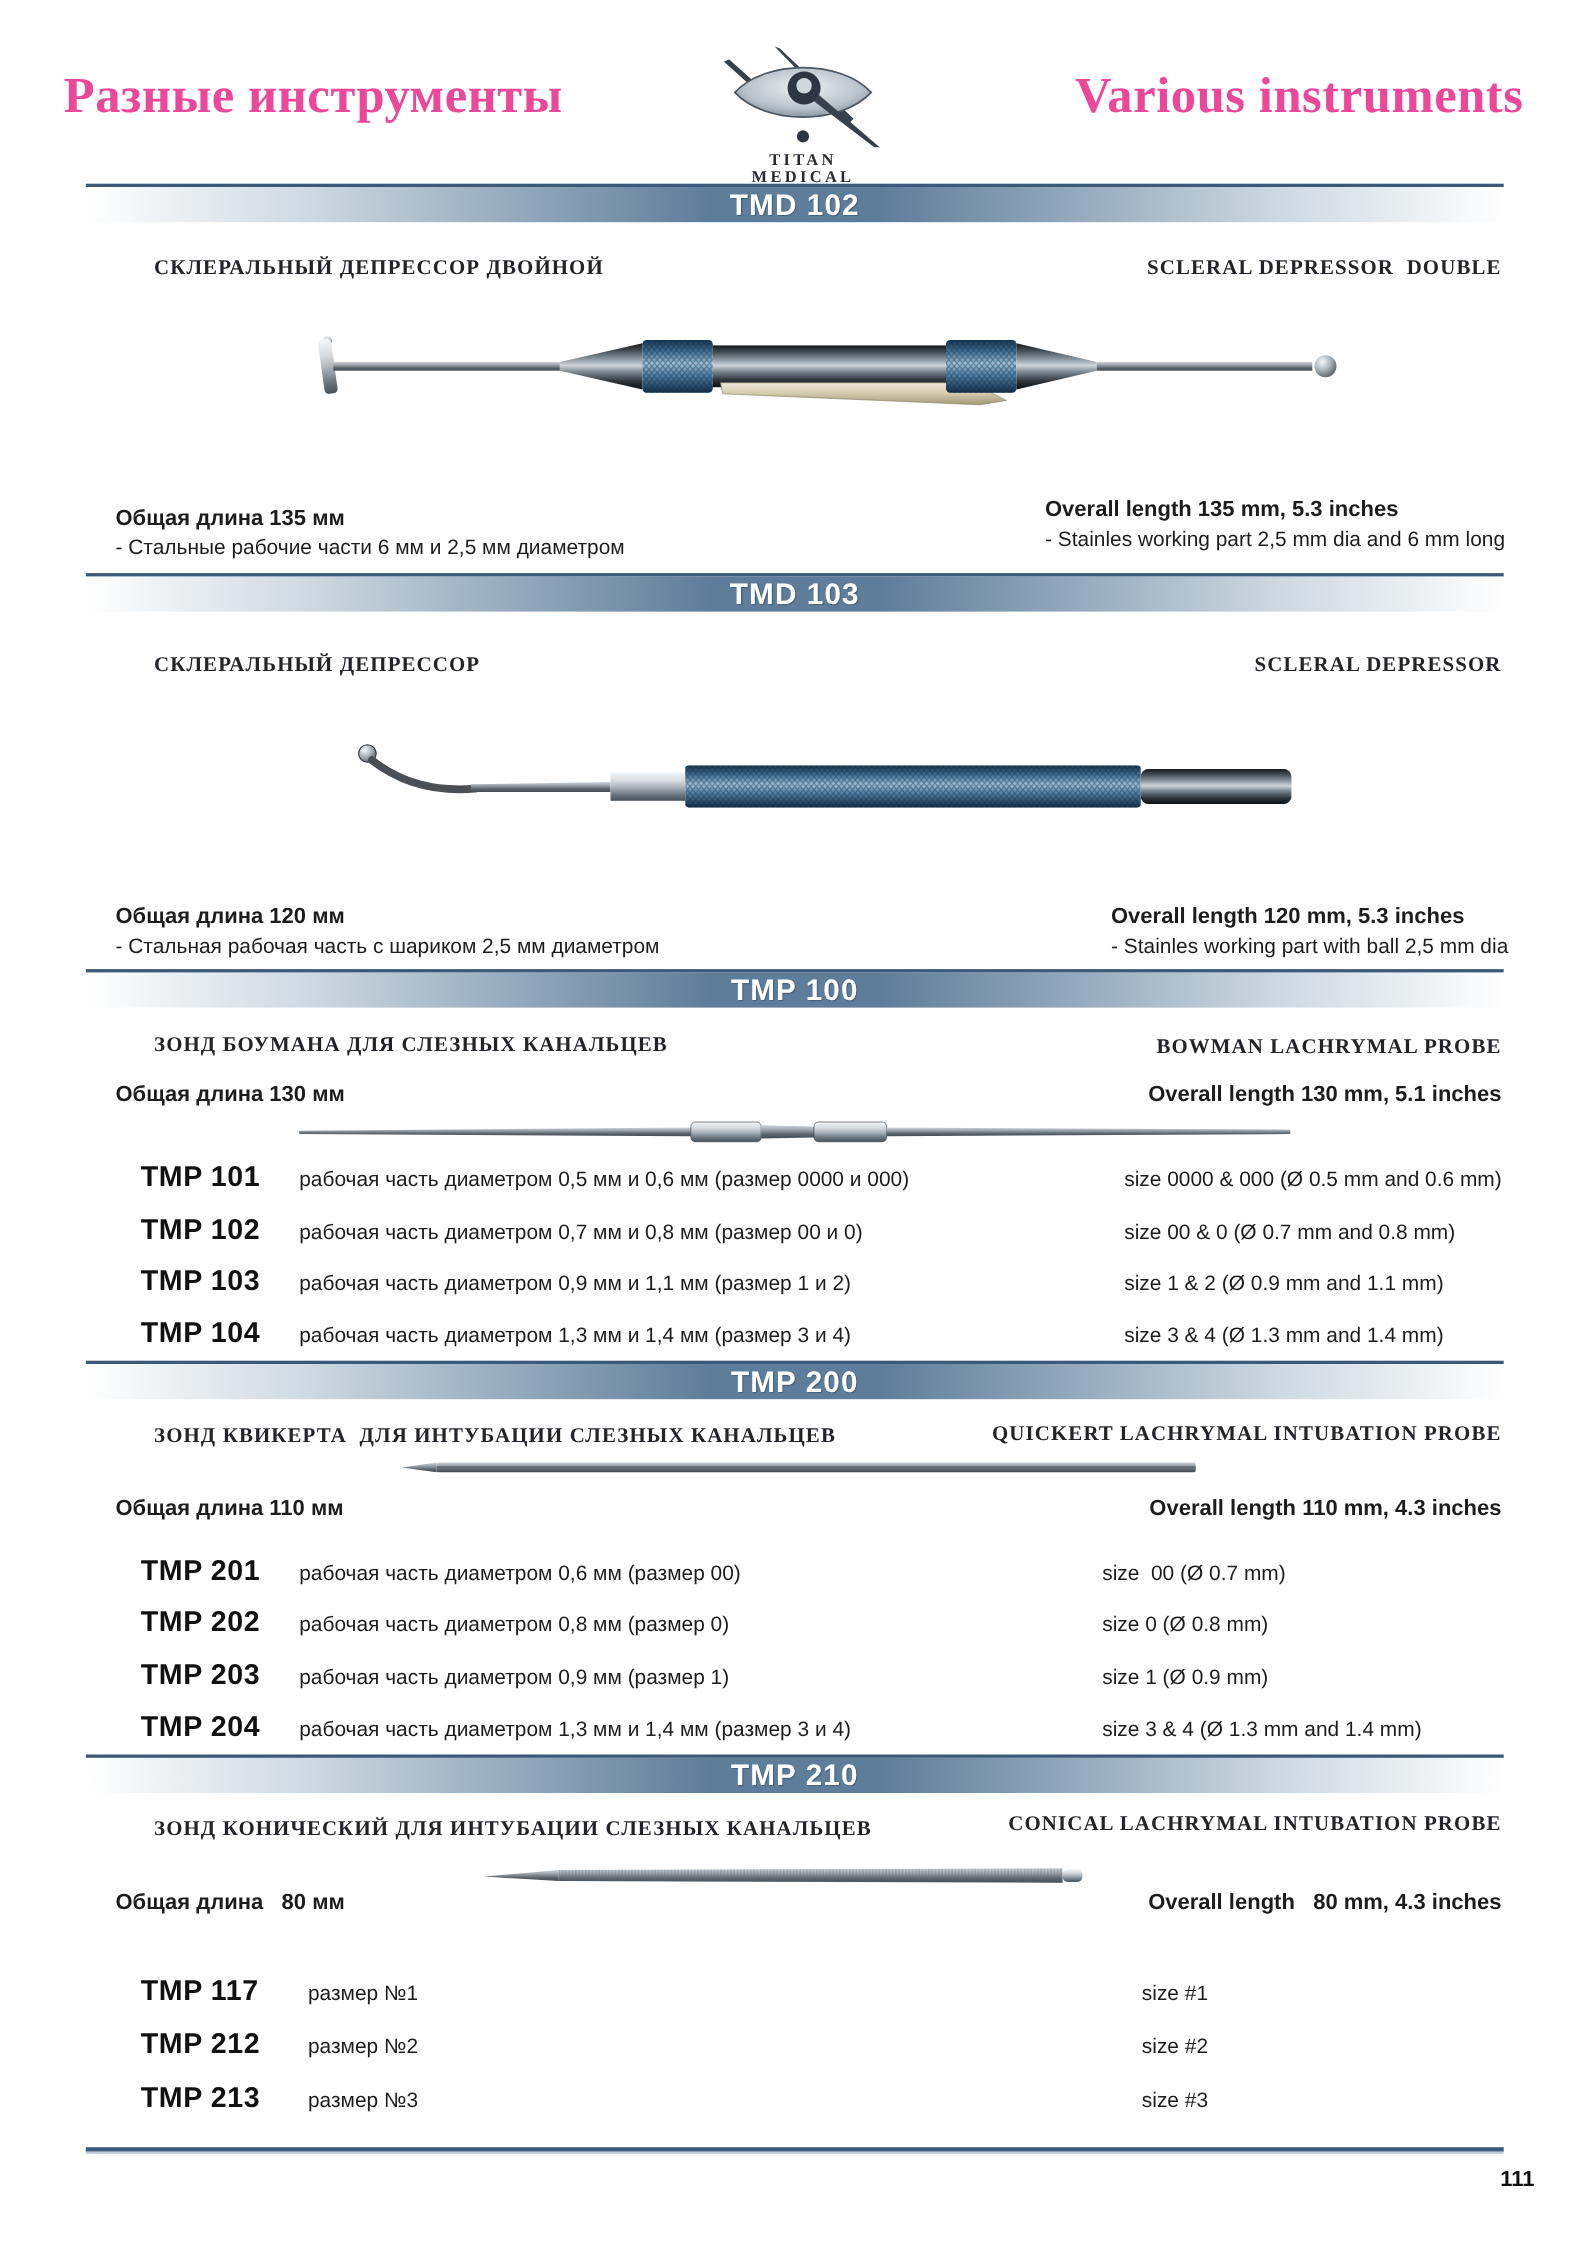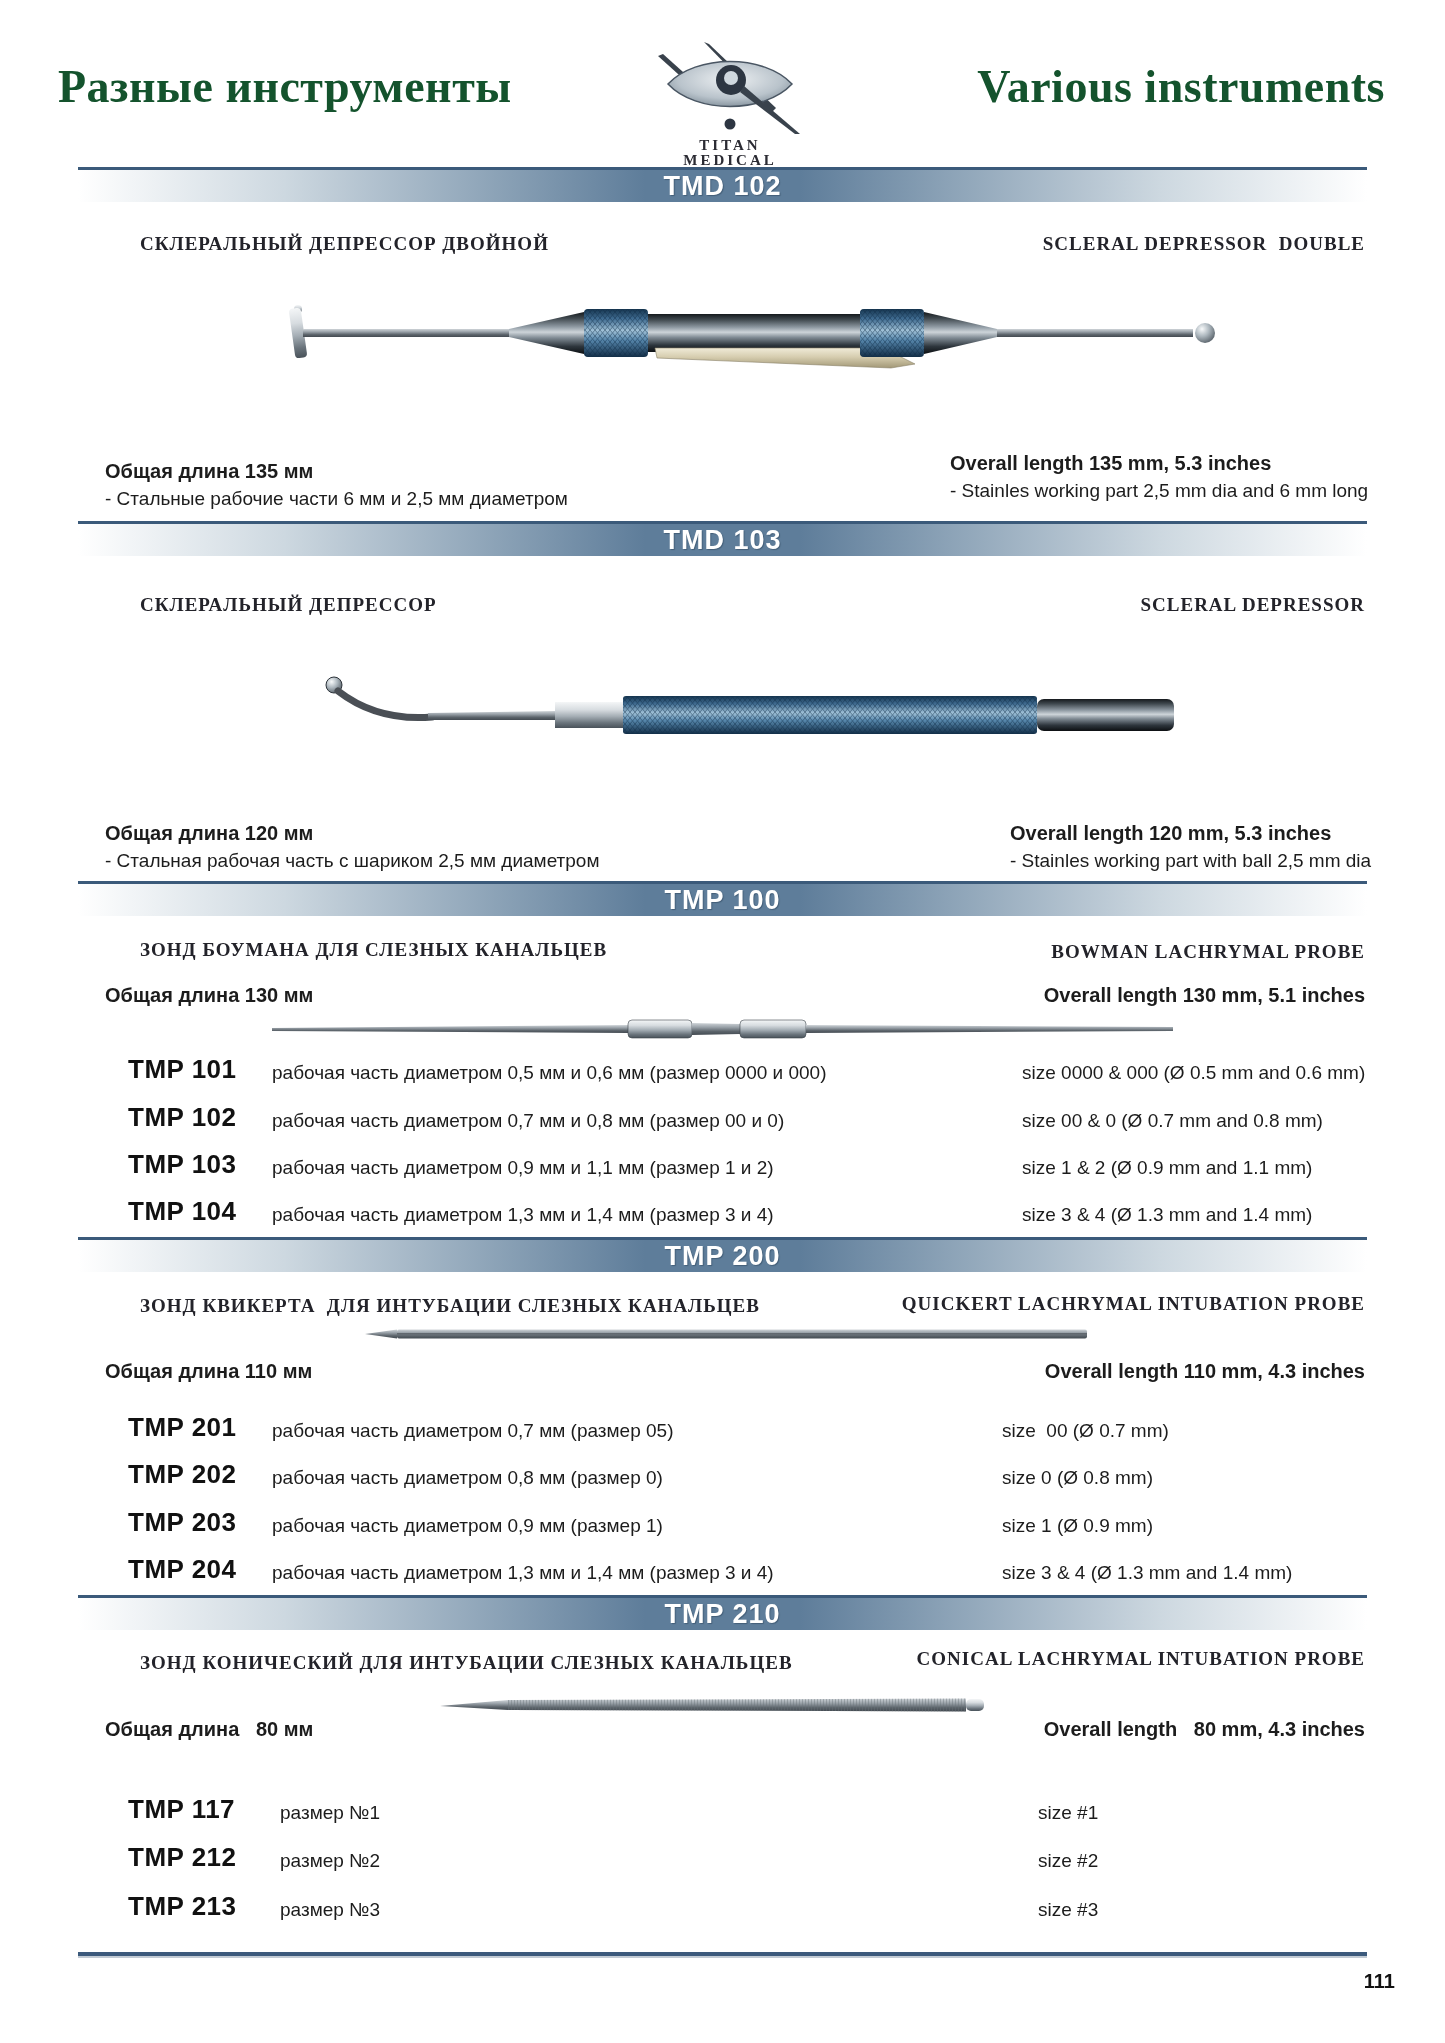--- a/index.html
+++ b/index.html
@@ -1,21 +1,21 @@
 <!DOCTYPE html>
 <html><head>
 <meta charset="utf-8">
 <style>
   html,body{margin:0;padding:0;background:#ffffff;}
   .page{position:relative;width:1445px;height:2043px;background:#ffffff;overflow:hidden;
         font-family:"Liberation Sans",sans-serif;color:#1c1c1c;}
 
   
   .title{position:absolute;top:60px;font-family:"Liberation Serif",serif;font-weight:bold;
-         font-size:46px;color:#14532d;letter-spacing:0.5px;white-space:nowrap;}
+         font-size:46px;color:#ec4899;letter-spacing:0.5px;white-space:nowrap;}
   .title-ru{left:58px;}
   .title-en{right:60px;}
   .logo{position:absolute;left:648px;top:42px;width:164px;text-align:center;}
   .logo-text{font-family:"Liberation Serif",serif;font-weight:bold;color:#2b2b33;
              font-size:15px;letter-spacing:3px;line-height:15px;}
 
   
   .band{position:absolute;left:78px;width:1289px;height:32px;border-top:3px solid #3b5a7a;
         background:linear-gradient(90deg,#ffffff 0%,#cdd8e0 16%,#5e7d9a 44%,#5e7d9a 56%,#cdd8e0 84%,#ffffff 100%);
         color:#ffffff;font-weight:bold;font-size:27px;letter-spacing:1px;line-height:32px;
@@ -221,21 +221,21 @@
     <polygon points="2,8 34,3.5 34,12.5" fill="url(#rodV)"></polygon>
     <rect x="34" y="3.5" width="690" height="9" rx="2" fill="url(#rodV)"></rect>
     <rect x="34" y="7" width="690" height="1.5" fill="#3f474e" opacity="0.55"></rect>
   </svg>
 
   <div class="len" style="left:105px;top:1360px">Общая длина 110 мм</div>
   <div class="len len-r" style="top:1360px">Overall length 110 mm, 4.3 inches</div>
 
   <div class="row" style="top:1412px">
     <span class="code">TMP 201</span>
-    <span class="desc">рабочая часть диаметром 0,7 мм (размер 05)</span>
+    <span class="desc">рабочая часть диаметром 0,6 мм (размер 00)</span>
     <span class="size size200">size&nbsp; 00 (Ø 0.7 mm)</span>
   </div>
   <div class="row" style="top:1459px">
     <span class="code">TMP 202</span>
     <span class="desc">рабочая часть диаметром 0,8 мм (размер 0)</span>
     <span class="size size200">size 0 (Ø 0.8 mm)</span>
   </div>
   <div class="row" style="top:1507px">
     <span class="code">TMP 203</span>
     <span class="desc">рабочая часть диаметром 0,9 мм (размер 1)</span>

